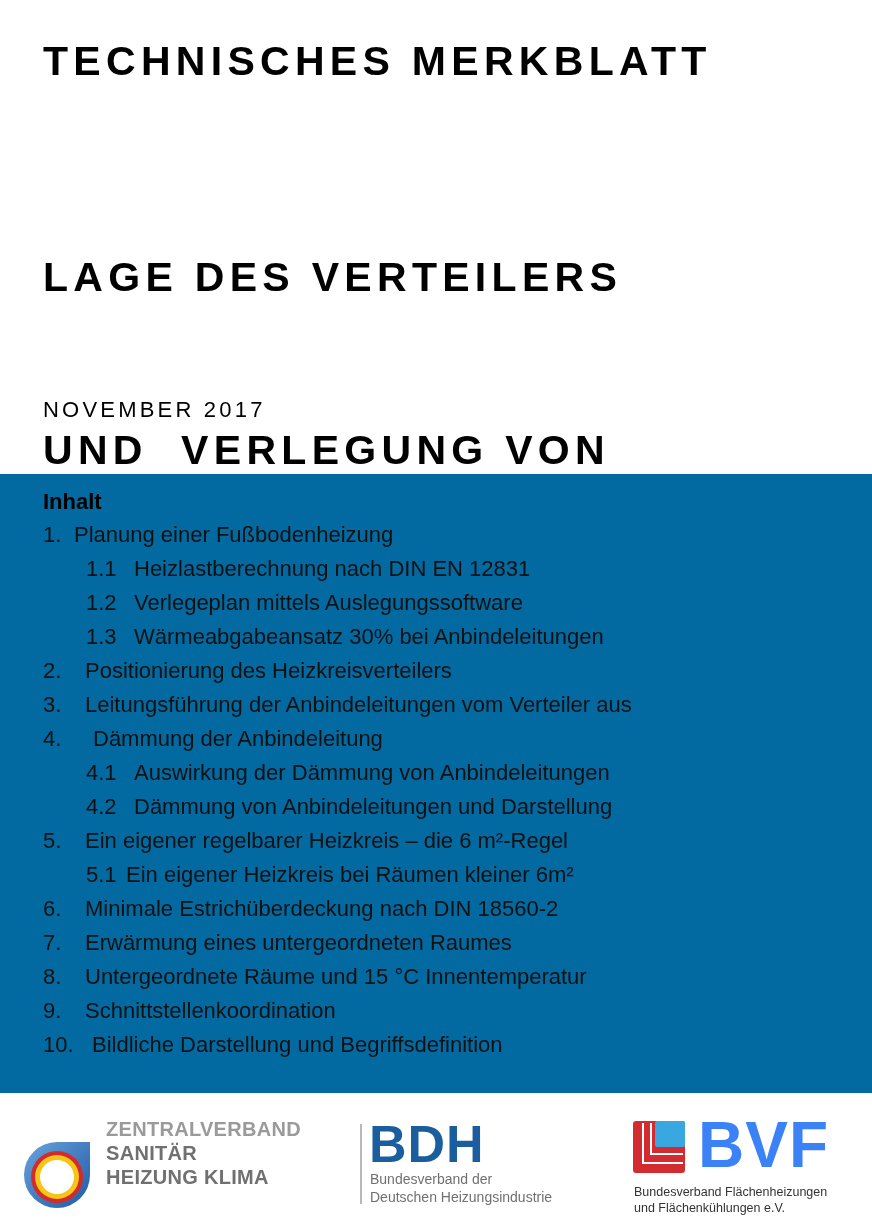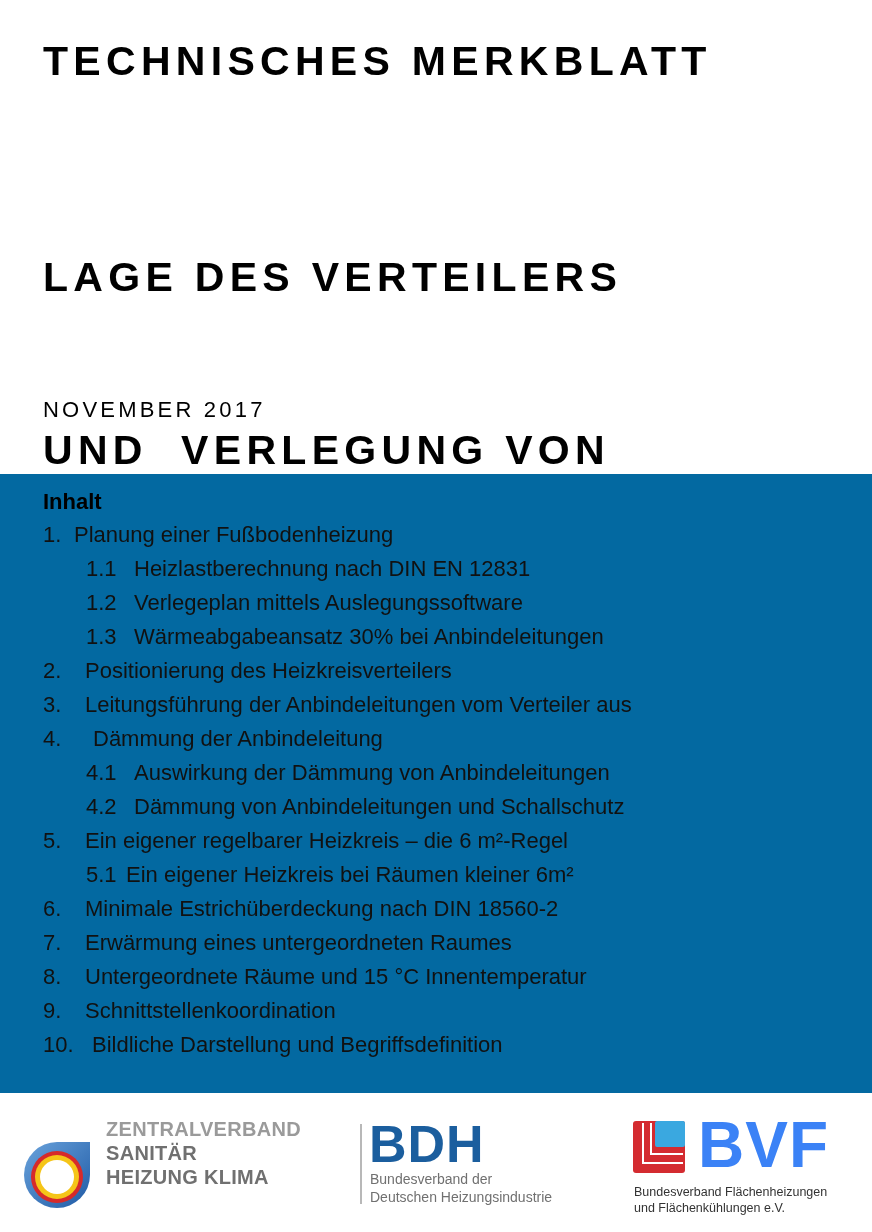--- a/index.html
+++ b/index.html
@@ -109,21 +109,21 @@
     <div class="toc-item" style="left:43px;top:204px;">
       <span class="toc-num">4.</span>
       <span class="toc-text" style="left:42px;margin-left:8px;">Dämmung der Anbindeleitung</span>
     </div>
     <div class="toc-item" style="left:86px;top:238px;">
       <span class="toc-num">4.1</span>
       <span class="toc-text" style="left:48px;">Auswirkung der Dämmung von Anbindeleitungen</span>
     </div>
     <div class="toc-item" style="left:86px;top:272px;">
       <span class="toc-num">4.2</span>
-      <span class="toc-text" style="left:48px;">Dämmung von Anbindeleitungen und Schallschutz</span>
+      <span class="toc-text" style="left:48px;">Dämmung von Anbindeleitungen und Darstellung</span>
     </div>
     <div class="toc-item" style="left:43px;top:306px;">
       <span class="toc-num">5.</span>
       <span class="toc-text" style="left:42px;">Ein eigener regelbarer Heizkreis – die 6 m²-Regel</span>
     </div>
     <div class="toc-item" style="left:86px;top:340px;">
       <span class="toc-num">5.1</span>
       <span class="toc-text" style="left:40px;">Ein eigener Heizkreis bei Räumen kleiner 6m²</span>
     </div>
     <div class="toc-item" style="left:43px;top:374px;">

